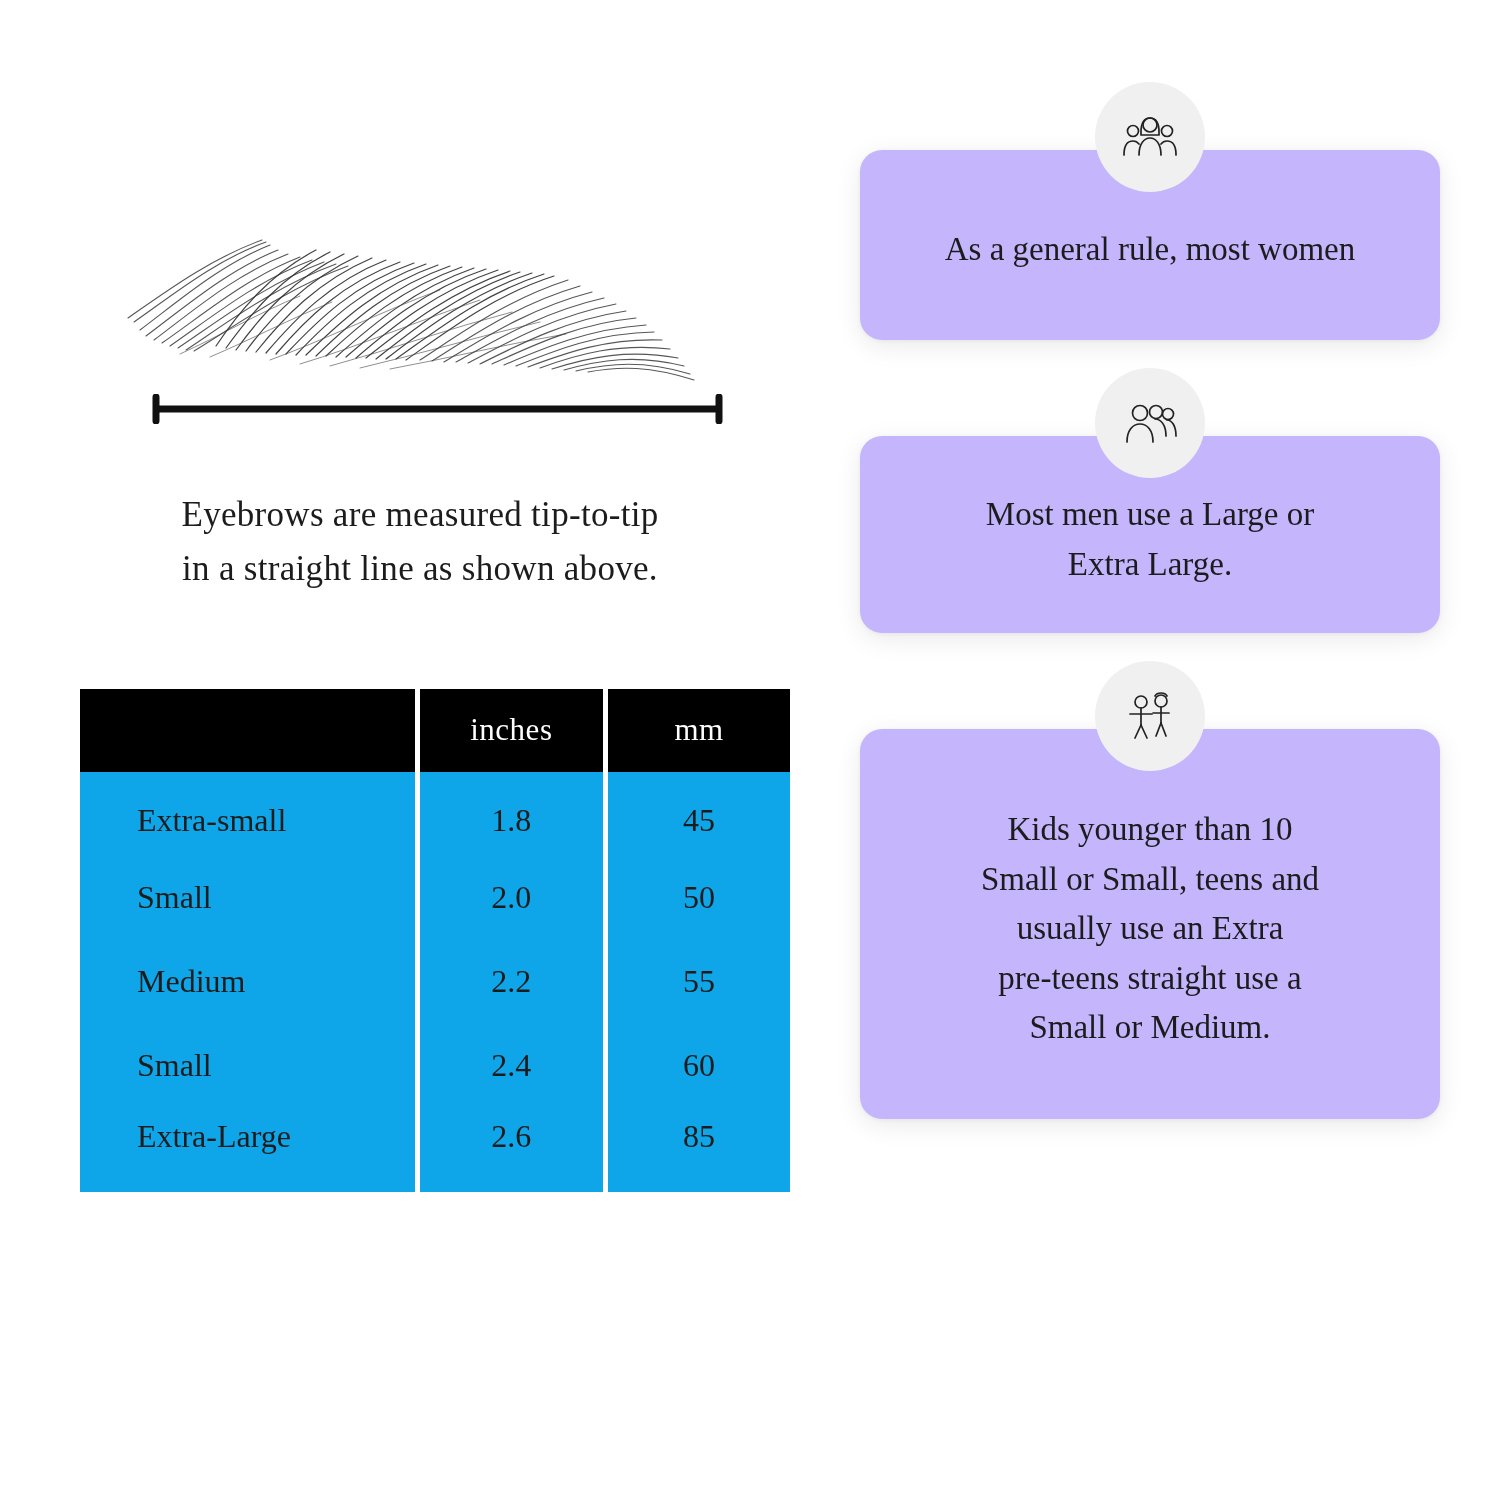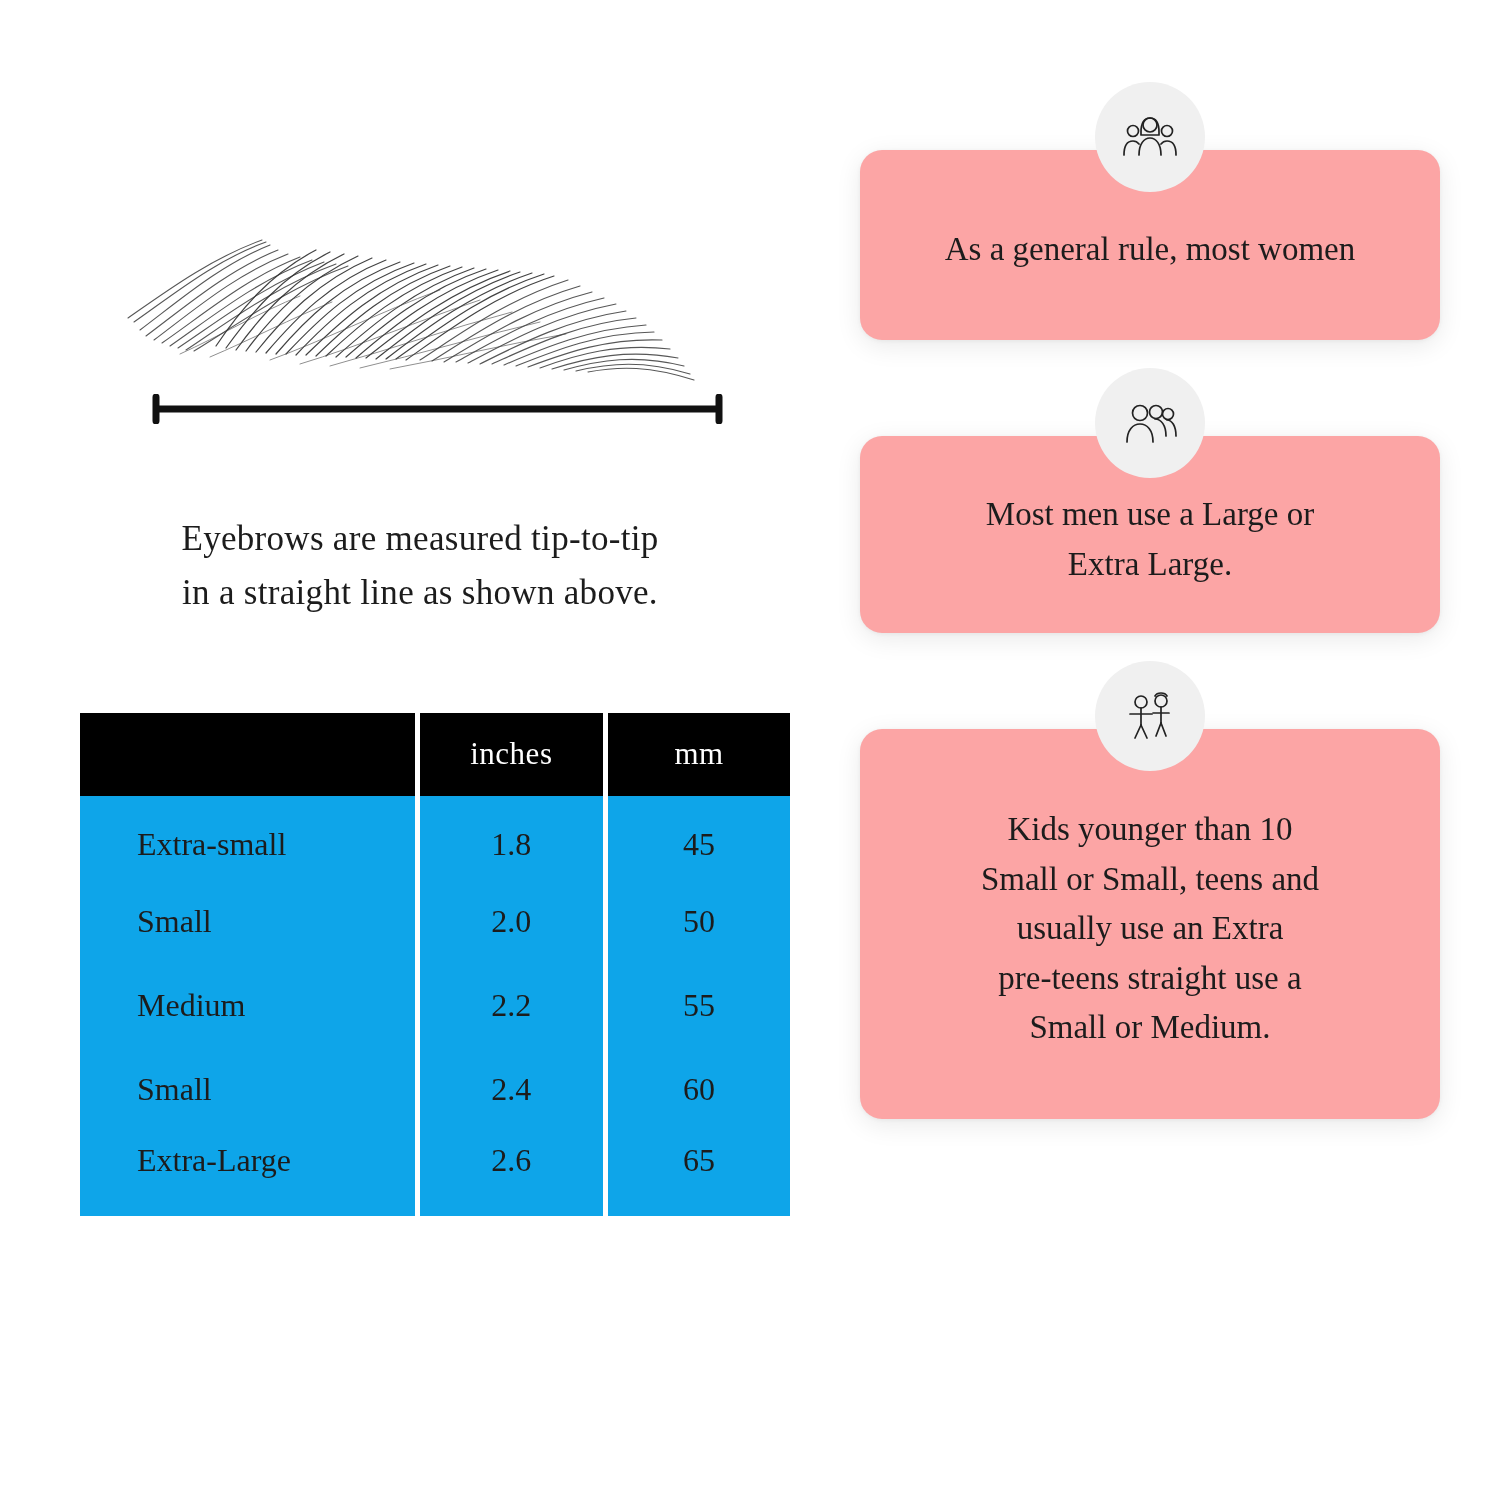--- a/index.html
+++ b/index.html
@@ -37,21 +37,21 @@
   .ruler {
     position: relative;
     width: 575px;
     height: 30px;
     margin-left: 75px;
     margin-top: 4px;
   }
   .ruler svg { display: block; }
 
   .measure-caption {
-    margin-top: 88px;
+    margin-top: 64px;
     text-align: center;
     font-size: 35px;
     line-height: 1.55;
     letter-spacing: 0.3px;
     color: #1c1c1c;
     width: 690px;
   }
 
   
   .size-table {
@@ -96,21 +96,21 @@
     top: 150px;
     width: 580px;
   }
   .card-wrap {
     position: relative;
     margin-bottom: 96px;
   }
   .card-wrap:last-child { margin-bottom: 0; }
 
   .card {
-    background: #fca5a5;
+    background: #c4b5fd;
     border-radius: 22px;
     box-shadow: 0 6px 26px rgba(0,0,0,0.085), 0 1px 4px rgba(0,0,0,0.05);
     padding: 54px 46px 44px 46px;
     text-align: center;
     font-size: 33px;
     line-height: 1.5;
     color: #1c1c1c;
     min-height: 190px;
     display: flex;
     align-items: center;
@@ -247,21 +247,21 @@
           <td class="num">55</td>
         </tr>
         <tr>
           <td class="name">Small</td>
           <td class="num">2.4</td>
           <td class="num">60</td>
         </tr>
         <tr>
           <td class="name">Extra-Large</td>
           <td class="num">2.6</td>
-          <td class="num">65</td>
+          <td class="num">85</td>
         </tr>
       </tbody>
     </table>
   </div>
 
   <div class="right-col">
 
     <div class="card-wrap">
       <div class="icon-badge">
         <svg width="62" height="52" viewBox="0 0 62 52" fill="none" stroke="#222" stroke-width="1.7" stroke-linecap="round" stroke-linejoin="round" aria-hidden="true">

